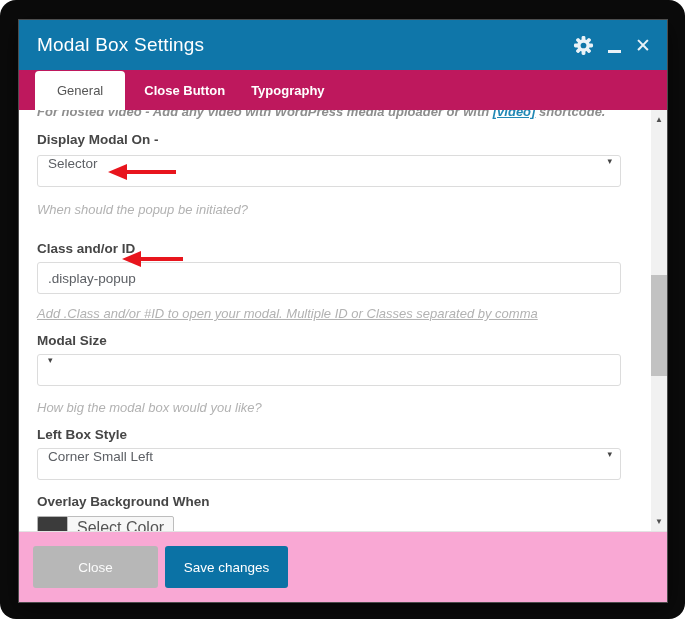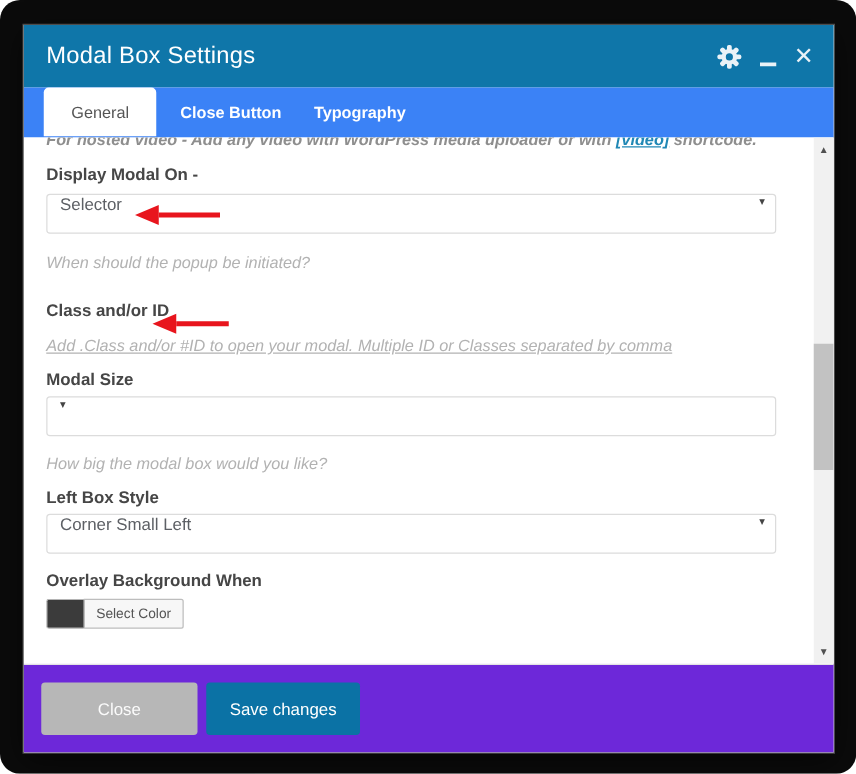--- a/index.html
+++ b/index.html
@@ -9,21 +9,21 @@
          border-radius:0;box-shadow:0 0 0 1px rgba(255,255,255,.28),0 6px 22px rgba(0,0,0,.6);
          display:flex;flex-direction:column;overflow:hidden;}
   
   .hdr{background:#0f76a9;height:50px;flex:0 0 auto;display:flex;align-items:center;padding:0 16px 0 18px;}
   .hdr-title{color:#fff;font-size:19px;font-weight:400;letter-spacing:.2px;flex:1;}
   .hdr-icons{display:flex;align-items:center;gap:14px;}
   .icon-btn{cursor:pointer;display:flex;align-items:center;justify-content:center;height:22px;}
   .minimize-bar{display:block;width:13px;height:3px;background:#eaf2f7;margin-top:12px;}
   .close-x{color:#eaf2f7;font-size:19px;line-height:1;font-weight:400;}
   
-  .tabbar{background:#3b82f6;height:40px;flex:0 0 auto;display:flex;align-items:flex-start;padding:0 0 0 16px;}
+  .tabbar{background:#be185d;height:40px;flex:0 0 auto;display:flex;align-items:center;padding:0 0 0 16px;}
   .tab{color:#fff;font-size:13px;font-weight:700;padding:12px 13px;cursor:pointer;}
   .tab.active{background:#fff;color:#555;font-weight:400;border-radius:4px 4px 0 0;padding:12px 22px;margin-right:6px;}
   
   .content{position:relative;background:#fff;height:421px;flex:0 0 auto;overflow:hidden;
            padding:0 46px 0 18px;}
   .note-clipped{margin-top:-8px;line-height:20px;font-size:13px;font-style:italic;font-weight:700;color:#8e8e8e;
                 white-space:nowrap;overflow:hidden;}
   .note-clipped a{color:#2188b5;text-decoration:underline;cursor:pointer;}
   .f-label{margin-top:10px;font-size:13.5px;font-weight:700;color:#464646;line-height:16px;}
   .f-label.m6{margin-top:22px;} .f-label.m14{margin-top:14px;}
@@ -33,36 +33,36 @@
   .selectbox .caret{font-size:9px;color:#444;margin-right:-2px;}
   .textfield{margin-top:5px;width:100%;height:32px;border:1px solid #dcdcdc;border-radius:3px;
              font-size:13.5px;color:#5d6065;padding:0 10px;outline:none;background:#fff;}
   .helper{font-size:13px;font-style:italic;color:#b2b2b2;line-height:18px;}
   .helper.h1{margin-top:14px;} .helper.h2{margin-top:11px;text-decoration:underline;} .helper.h3{margin-top:13px;}
   .m10{margin-top:10px;} .m5{margin-top:5px;}
   
   .colorpick{margin-top:6px;display:inline-flex;align-items:stretch;height:24px;cursor:pointer;}
   .swatch{width:30px;border:1px solid #b4b4b4;border-right:none;border-radius:2px 0 0 2px;background:#3b3b3b;}
   .swatch-btn{border:1px solid #bdbdbd;border-radius:0 2px 2px 0;background:#f7f7f7;color:#555;
-              font-size:11px;display:flex;align-items:center;padding:0 9px;}
+              font-size:16px;display:flex;align-items:center;padding:0 9px;}
   
   .ann{position:absolute;display:flex;align-items:center;pointer-events:none;}
   .ann .head{width:0;height:0;border-top:8px solid transparent;border-bottom:8px solid transparent;
              border-right:19px solid #e8151d;}
   .ann .tail{height:4px;background:#e8151d;}
   .ann1{left:89px;top:54px;} .ann1 .tail{width:49px;}
   .ann2{left:103px;top:141px;} .ann2 .tail{width:42px;}
   
   .sb{position:absolute;top:0;right:0;width:16px;height:421px;background:#f1f1f1;}
   .sb-up,.sb-down{position:absolute;left:0;width:16px;height:16px;display:flex;align-items:center;
                   justify-content:center;font-size:8px;color:#505050;cursor:pointer;}
   .sb-up{top:1px;} .sb-down{bottom:2px;}
   .sb-thumb{position:absolute;left:0;top:165px;width:16px;height:101px;background:#c2c2c2;cursor:grab;}
   
-  .ftr{flex:1;background:#6d28d9;border-top:1px solid #e3e3e3;display:flex;align-items:center;
+  .ftr{flex:1;background:#f9a8d4;border-top:1px solid #e3e3e3;display:flex;align-items:center;
        gap:7px;padding:0 14px;}
   .btn{height:42px;border:none;border-radius:3px;font-size:13.5px;cursor:pointer;}
   .btn-close{width:125px;background:#b7b7b7;color:#fbfbfb;}
   .btn-save{width:123px;background:#0b72a5;color:#fff;}
 </style>
 </head>
 <body>
 
 <div class="frame">
   <div class="modal">
@@ -100,20 +100,21 @@
       <div class="note-clipped"><span>For hosted video - Add any video with WordPress media uploader or with </span><a>[video]</a><span> shortcode.</span></div>
 
       <div class="f-label">Display Modal On -</div>
       <div class="selectbox">
         <span class="val">Selector</span>
         <span class="caret">▾</span>
       </div>
       <div class="helper h1">When should the popup be initiated?</div>
 
       <div class="f-label m6">Class and/or ID</div>
+      <input class="textfield" type="text" value=".display-popup" style="">
       <div class="helper h2">Add .Class and/or #ID to open your modal. Multiple ID or Classes separated by comma</div>
 
       <div class="f-label m10">Modal Size</div>
       <div class="selectbox m5">
         <span class="caret">▾</span>
       </div>
       <div class="helper h3">How big the modal box would you like?</div>
 
       <div class="f-label m10">Left Box Style</div>
       <div class="selectbox m5">

